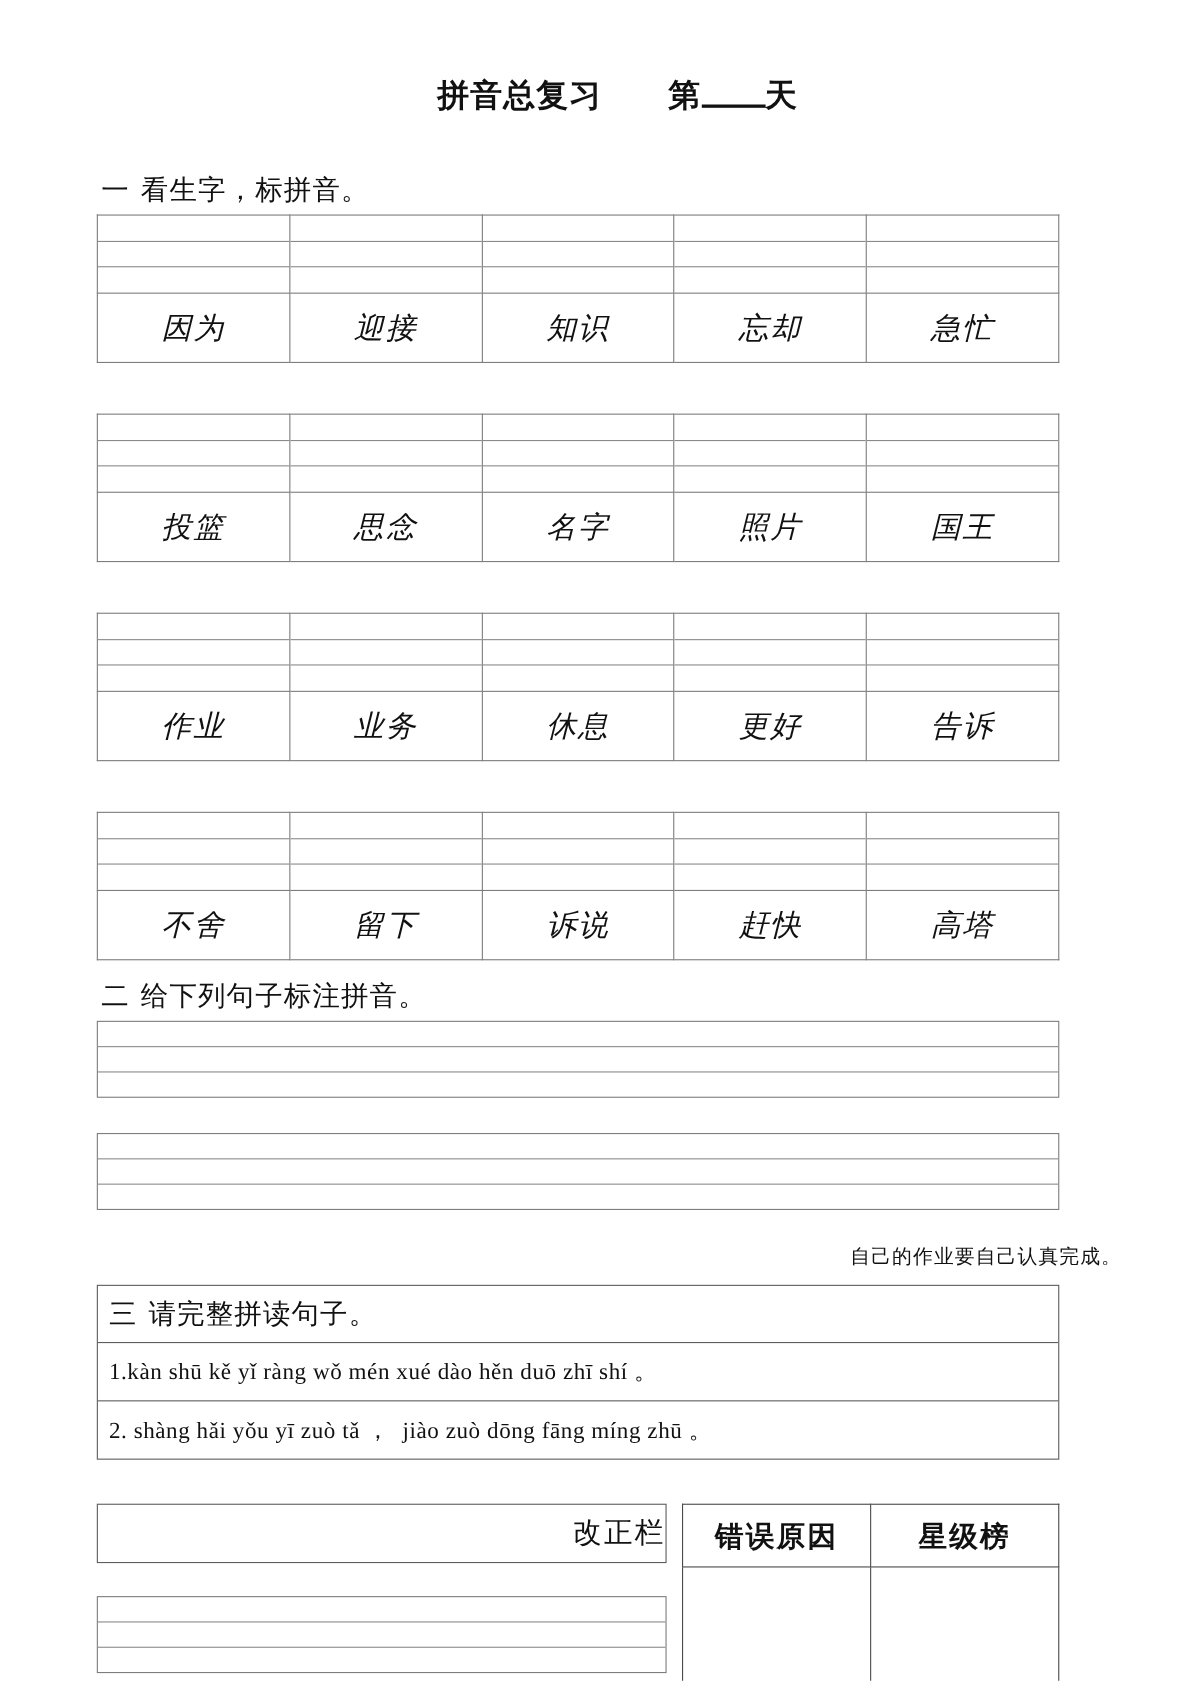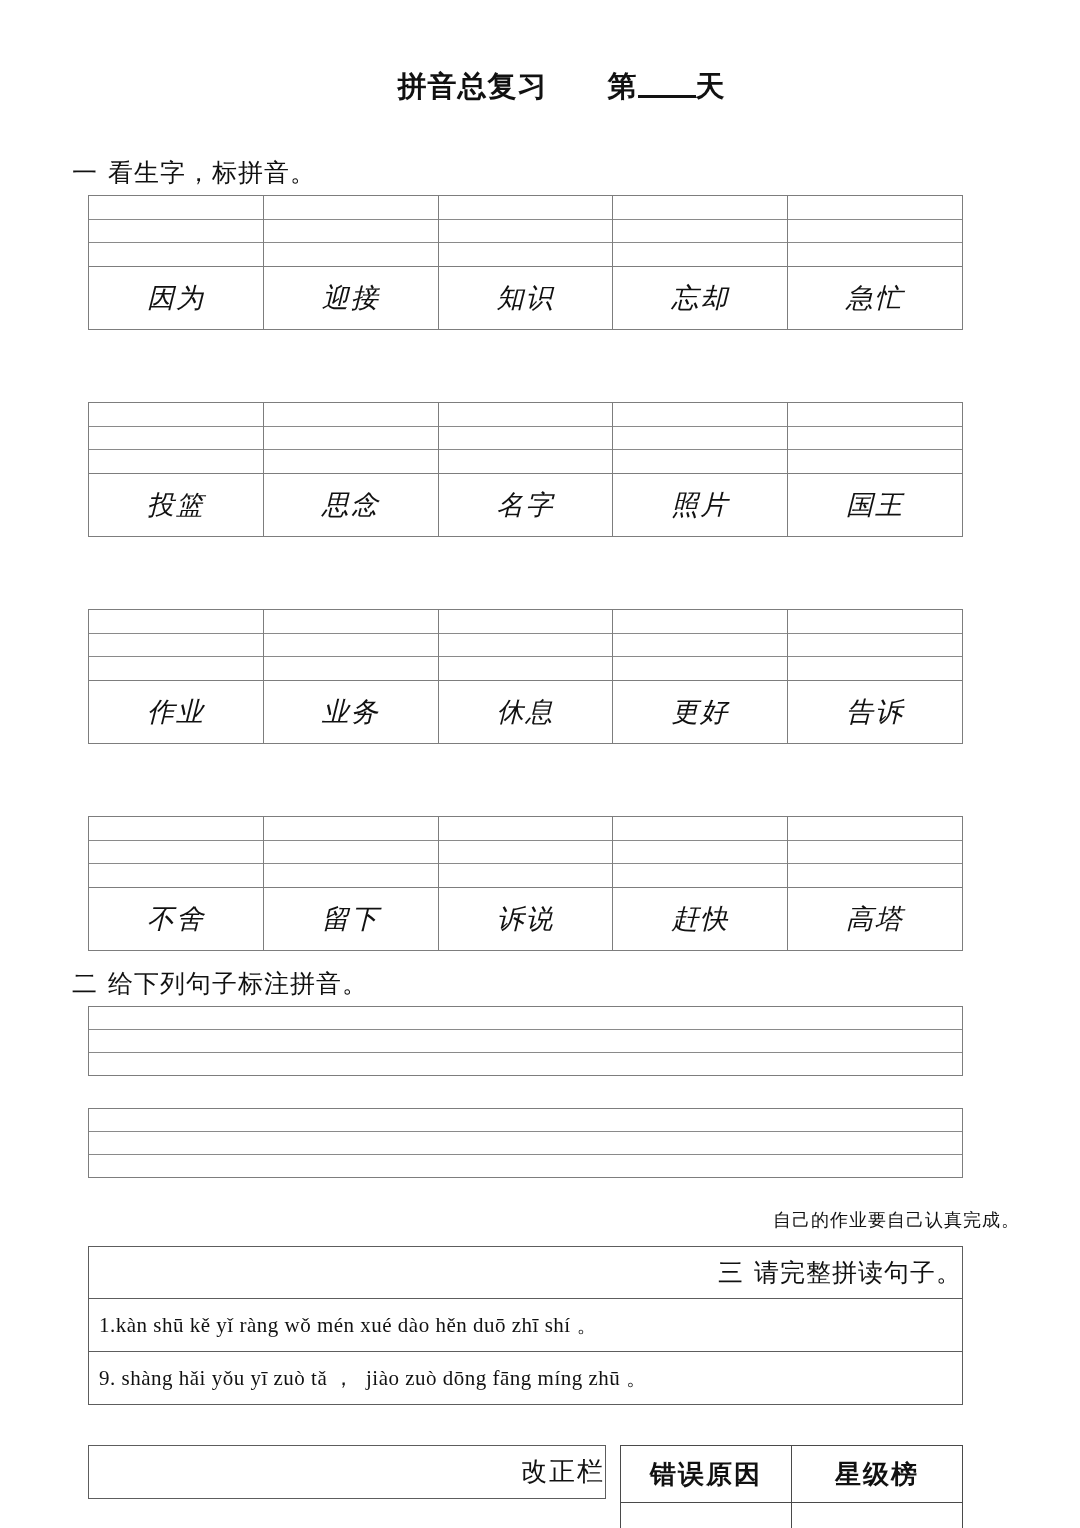--- a/index.html
+++ b/index.html
@@ -36,34 +36,34 @@
   .title .blank {
     border-bottom: 3px solid #111;
     display: inline-block;
     width: 58px;
     vertical-align: -2px;
   }
 
   
   .sec-heading {
     font-size: 25px;
-    margin: 16px 0 6px 72px;
+    margin: 16px 0 6px 92px;
     letter-spacing: 1px;
   }
   .sec-heading .num { margin-right: 10px; }
 
   
   .word-table {
     width: 875px;
     margin: 0 0 0 88px;
     border-collapse: collapse;
     table-layout: fixed;
     font-style: italic;
   }
-  .word-table.gap { margin-top: 72px; }
+  .word-table.gap { margin-top: 46px; }
 
   .word-table td {
     border-left: 1px solid #7d7d7d;
     border-right: 1px solid #7d7d7d;
     padding: 0;
     vertical-align: middle;
   }
   .pinyin-cell {
     height: 70px;
     position: relative;
@@ -115,21 +115,20 @@
     width: 875px;
     margin-left: 88px;
     border: 1.5px solid #5d5d5d;
     box-sizing: border-box;
   }
   .three-box .hdr {
     font-size: 25px;
     padding: 9px 0 9px 10px;
     border-bottom: 1.5px solid #5d5d5d;
     letter-spacing: 1px;
-    text-align: right;
   }
   .three-box .hdr .num { margin-right: 10px; }
   .three-box .pyline {
     font-family: "Liberation Serif", "DejaVu Serif", serif;
     font-size: 21px;
     padding: 12px 8px 12px 10px;
     border-bottom: 1.5px solid #5d5d5d;
     white-space: pre;
     letter-spacing: 0.5px;
   }
@@ -348,21 +347,21 @@
     <div class="line"></div>
   </div>
 
   <div class="standalone">自己的作业要自己认真完成。</div>
 
   <div class="three-box">
     <div class="hdr">
       <span class="num">三</span><span>请完整拼读句子。</span>
     </div>
     <div class="pyline">1.kàn shū kě yǐ ràng wǒ mén xué dào hěn duō zhī shí 。</div>
-    <div class="pyline">9. shàng hǎi yǒu yī zuò tǎ ，  jiào zuò dōng fāng míng zhū 。</div>
+    <div class="pyline">2. shàng hǎi yǒu yī zuò tǎ ，  jiào zuò dōng fāng míng zhū 。</div>
   </div>
 
   <div class="bottom">
 
     <div class="correction-col">
       <div class="correction-head">改正栏</div>
       <div class="corr-gap"></div>
       <div class="ruled-block">
         <div class="line"></div>
         <div class="line"></div>

